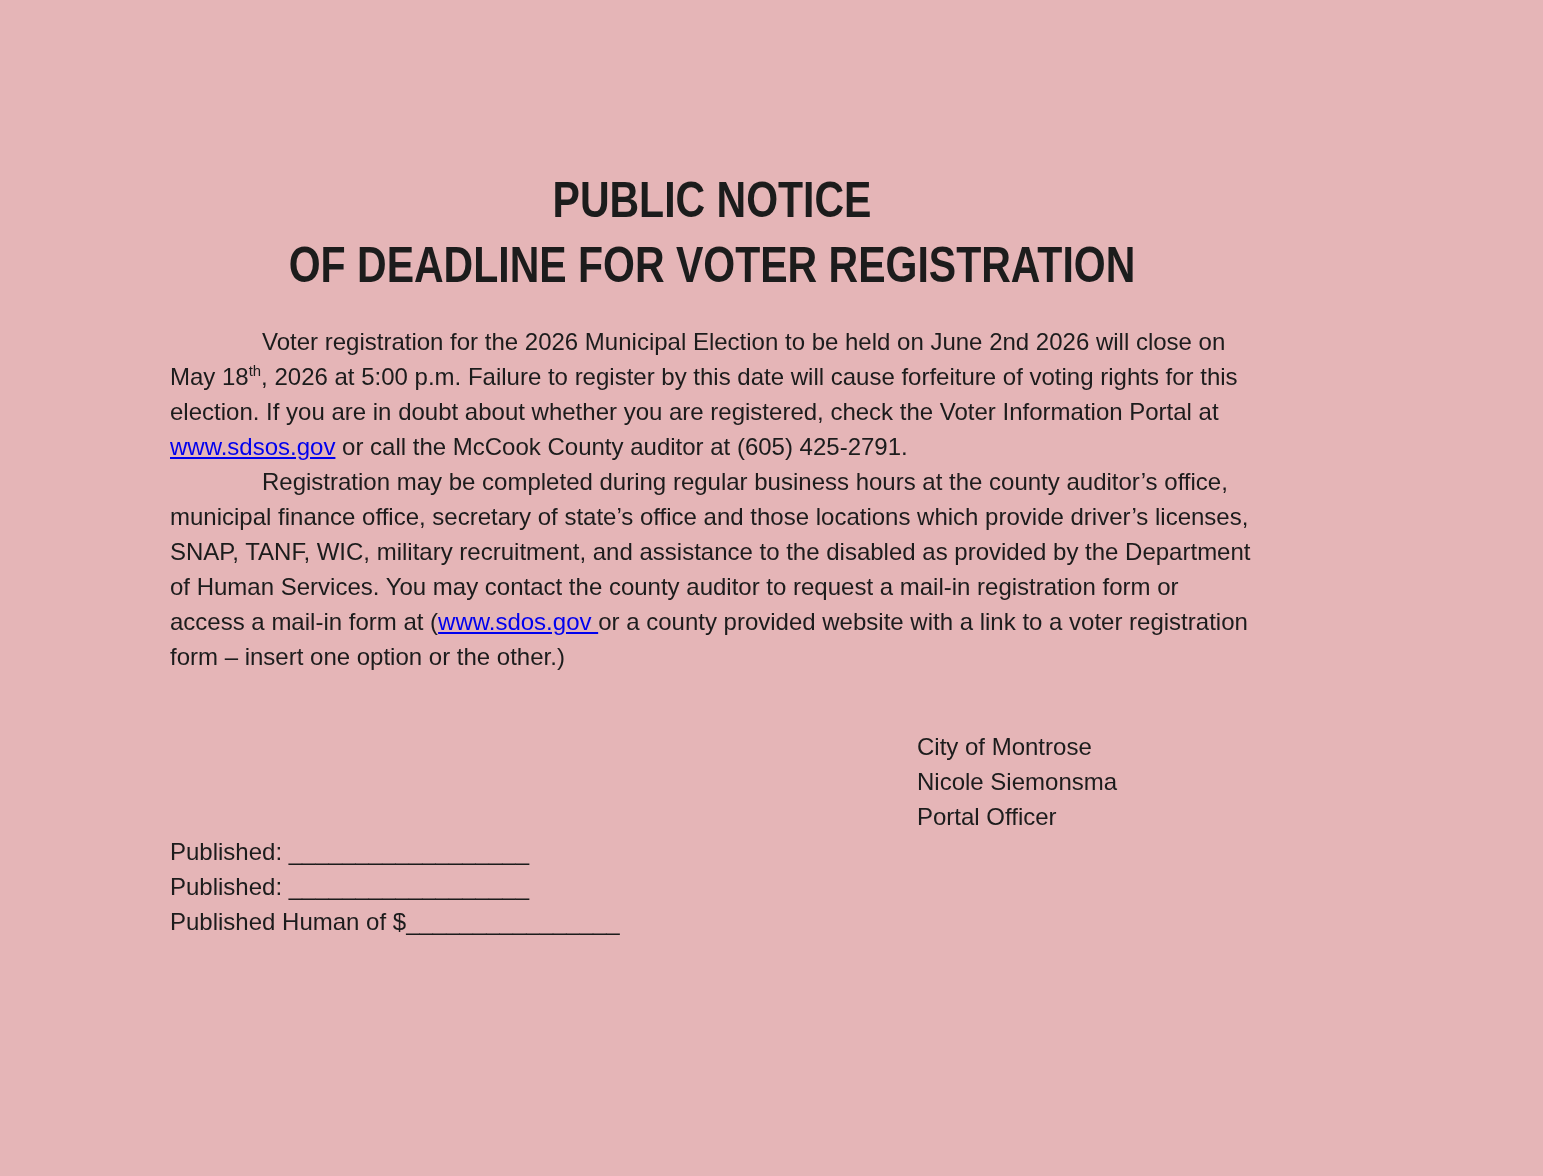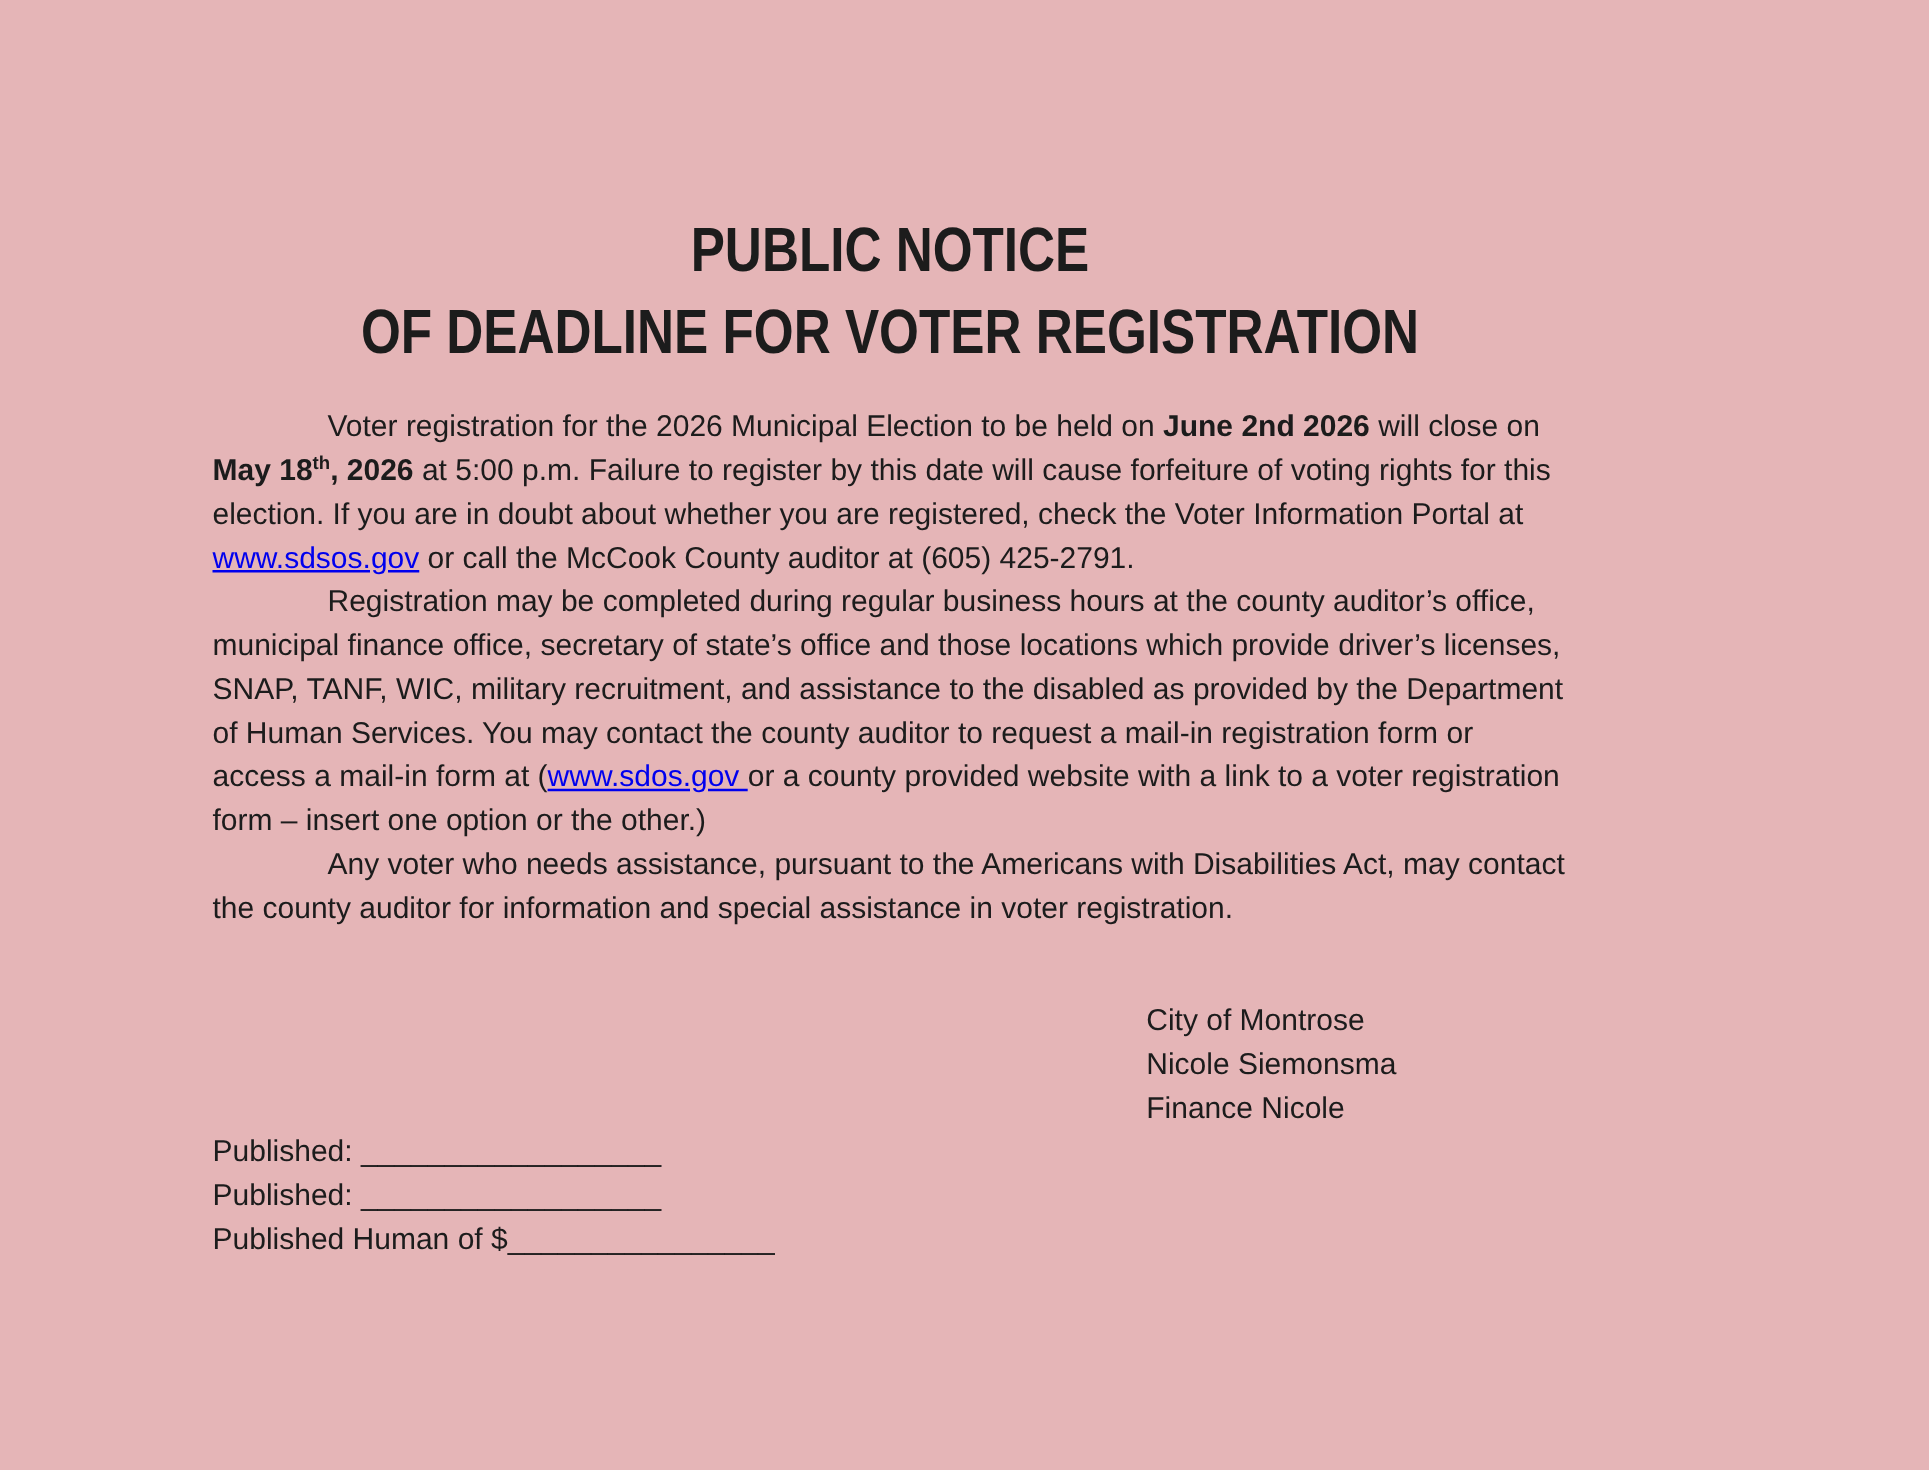--- a/index.html
+++ b/index.html
@@ -34,21 +34,21 @@
     white-space: nowrap;
   }
   .body-text {
     font-size: 24px;
     line-height: 35px;
   }
   .para {
     margin: 0;
     text-indent: 92px;
   }
-  .bold { font-weight: 700; }
+  .bold { font-weight: 400; }
   .link {
     color: #0000ee;
     text-decoration: underline;
     cursor: pointer;
   }
   sup {
     font-size: 62%;
     line-height: 0;
     vertical-align: super;
   }
@@ -68,27 +68,26 @@
 <div class="page">
 
   <h1 class="title">
     <span class="title-line">PUBLIC NOTICE</span>
     <span class="title-line">OF DEADLINE FOR VOTER REGISTRATION</span>
   </h1>
 
   <div class="body-text">
     <p class="para"><span class="normal">Voter registration for the 2026 Municipal Election to be held on </span><span class="bold">June 2nd 2026</span><span class="normal"> will close on </span><span class="bold">May 18</span><span class="bold"><sup>th</sup></span><span class="bold">, 2026</span><span class="normal"> at 5:00 p.m. Failure to register by this date will cause forfeiture of voting rights for this election. If you are in doubt about whether you are registered, check the Voter Information Portal at </span><a class="link">www.sdsos.gov</a><span class="normal"> or call the McCook County auditor at (605) 425-2791.</span></p>
     <p class="para"><span class="normal">Registration may be completed during regular business hours at the county auditor’s office, municipal finance office, secretary of state’s office and those locations which provide driver’s licenses, SNAP, TANF, WIC, military recruitment, and assistance to the disabled as provided by the Department of Human Services. You may contact the county auditor to request a mail-in registration form or access a mail-in form at (</span><a class="link">www.sdos.gov </a><span class="normal">or a county provided website with a link to a voter registration form – insert one option or the other.)</span></p>
-    <p class="para"><span class="normal">Any voter who needs assistance, pursuant to the Americans with Disabilities Act, may contact the county auditor for information and special assistance in voter registration.</span></p>
   </div>
 
   <div class="signature">
     <div>City of Montrose</div>
     <div>Nicole Siemonsma</div>
-    <div>Finance Nicole</div>
+    <div>Portal Officer</div>
   </div>
 
   <div class="published">
     <div class="pub-line"><span>Published: </span><span>__________________</span></div>
     <div class="pub-line"><span>Published: </span><span>__________________</span></div>
     <div class="pub-line"><span>Published Human of $</span><span>________________</span></div>
   </div>
 
 </div>
 

